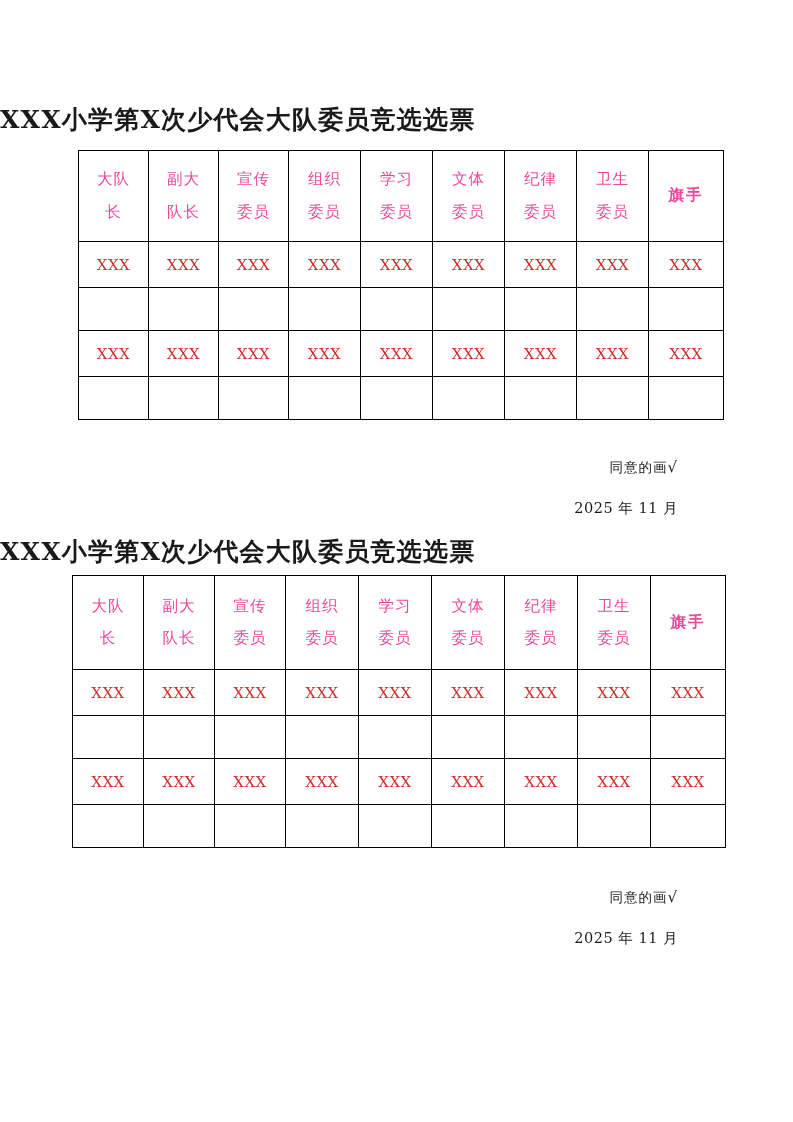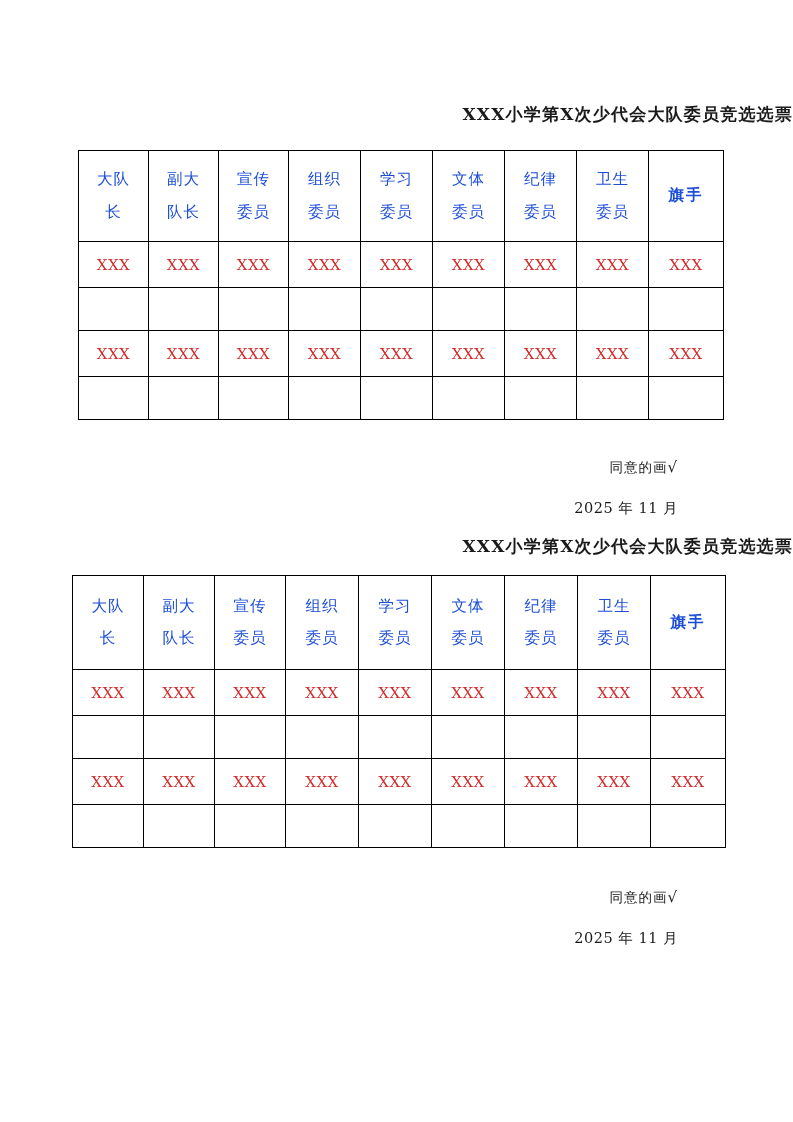--- a/index.html
+++ b/index.html
@@ -19,24 +19,24 @@
   }
 
   
   .ballot {
     position: absolute;
     left: 0;
     width: 793px;
   }
 
   .ballot-title {
-    text-align: right;
+    text-align: left;
     font-family: "DejaVu Serif", "Liberation Serif", serif;
     font-weight: bold;
-    font-size: 17px;
+    font-size: 25px;
     letter-spacing: 1.2px;
     color: #1a1a1a;
     white-space: nowrap;
   }
 
   
   table.ballot-table {
     border-collapse: collapse;
     table-layout: fixed;
     background: #ffffff;
@@ -48,21 +48,21 @@
     padding: 0;
     text-align: center;
     vertical-align: middle;
     font-weight: normal;
   }
 
   
   .hdr-cell {
     font-family: "DejaVu Sans", "Liberation Sans", sans-serif;
     font-size: 15.5px;
-    color: #1d4ed8;
+    color: #ec4899;
     line-height: 1.0;
   }
   .hdr-cell .hline {
     display: block;
     letter-spacing: 1px;
   }
   .hdr-cell .hline + .hline {
     margin-top: 17px;
   }
   .hdr-cell.single .hline {

